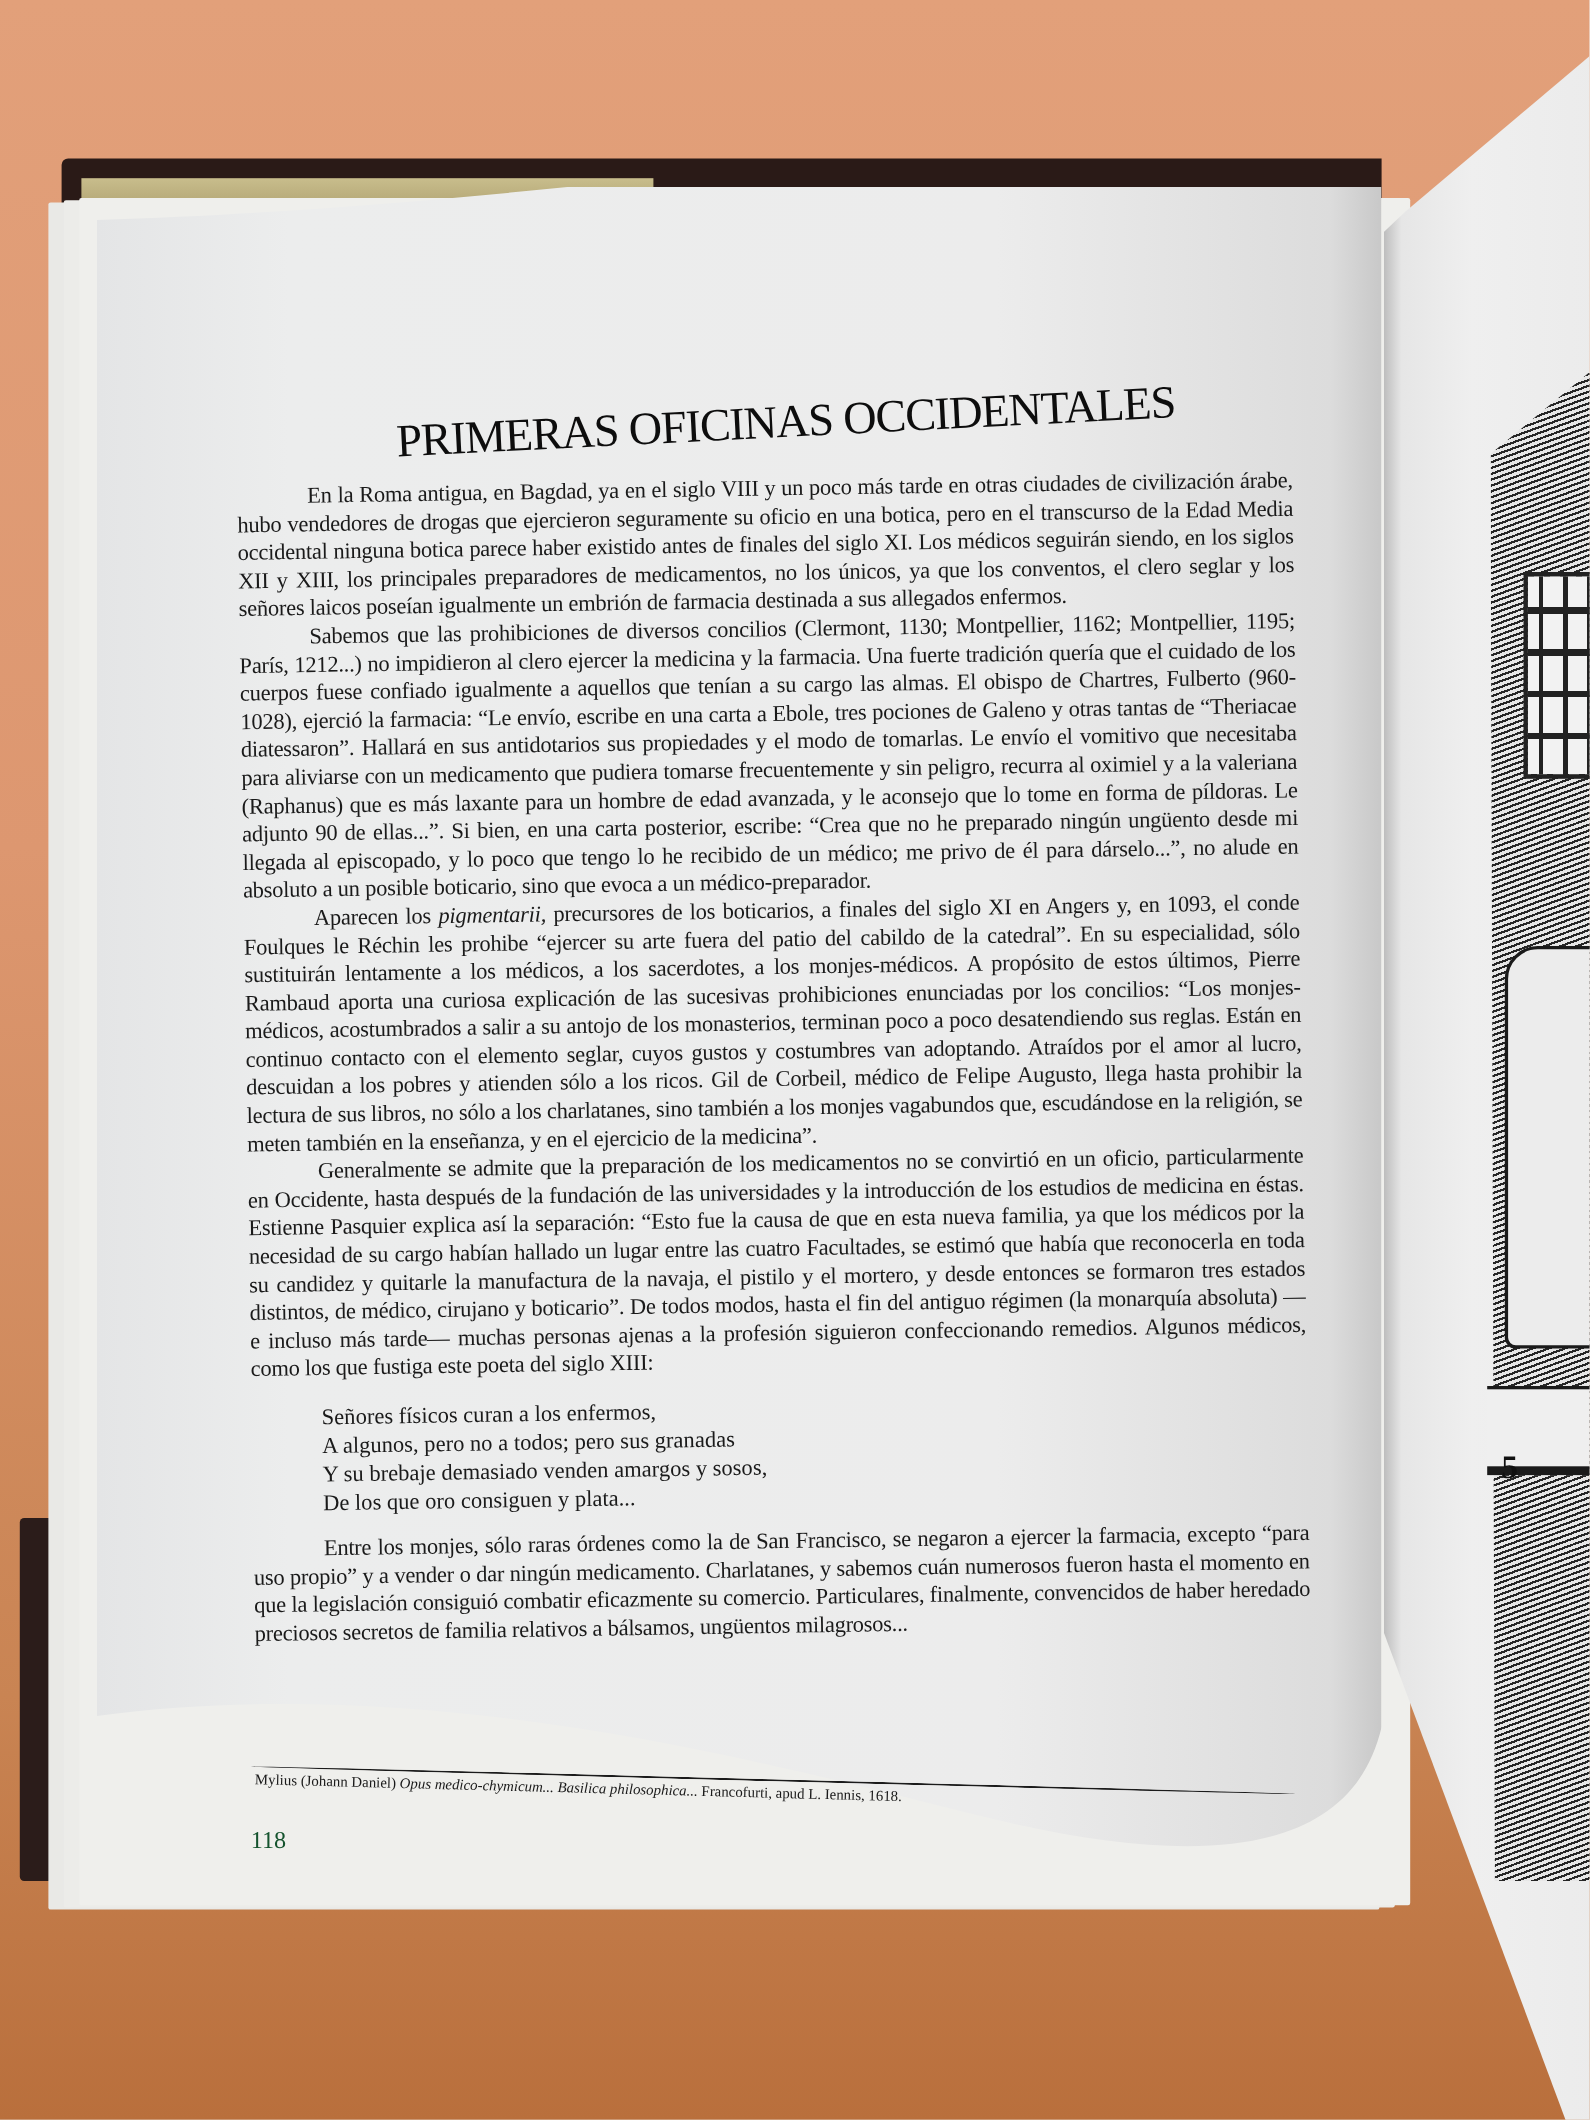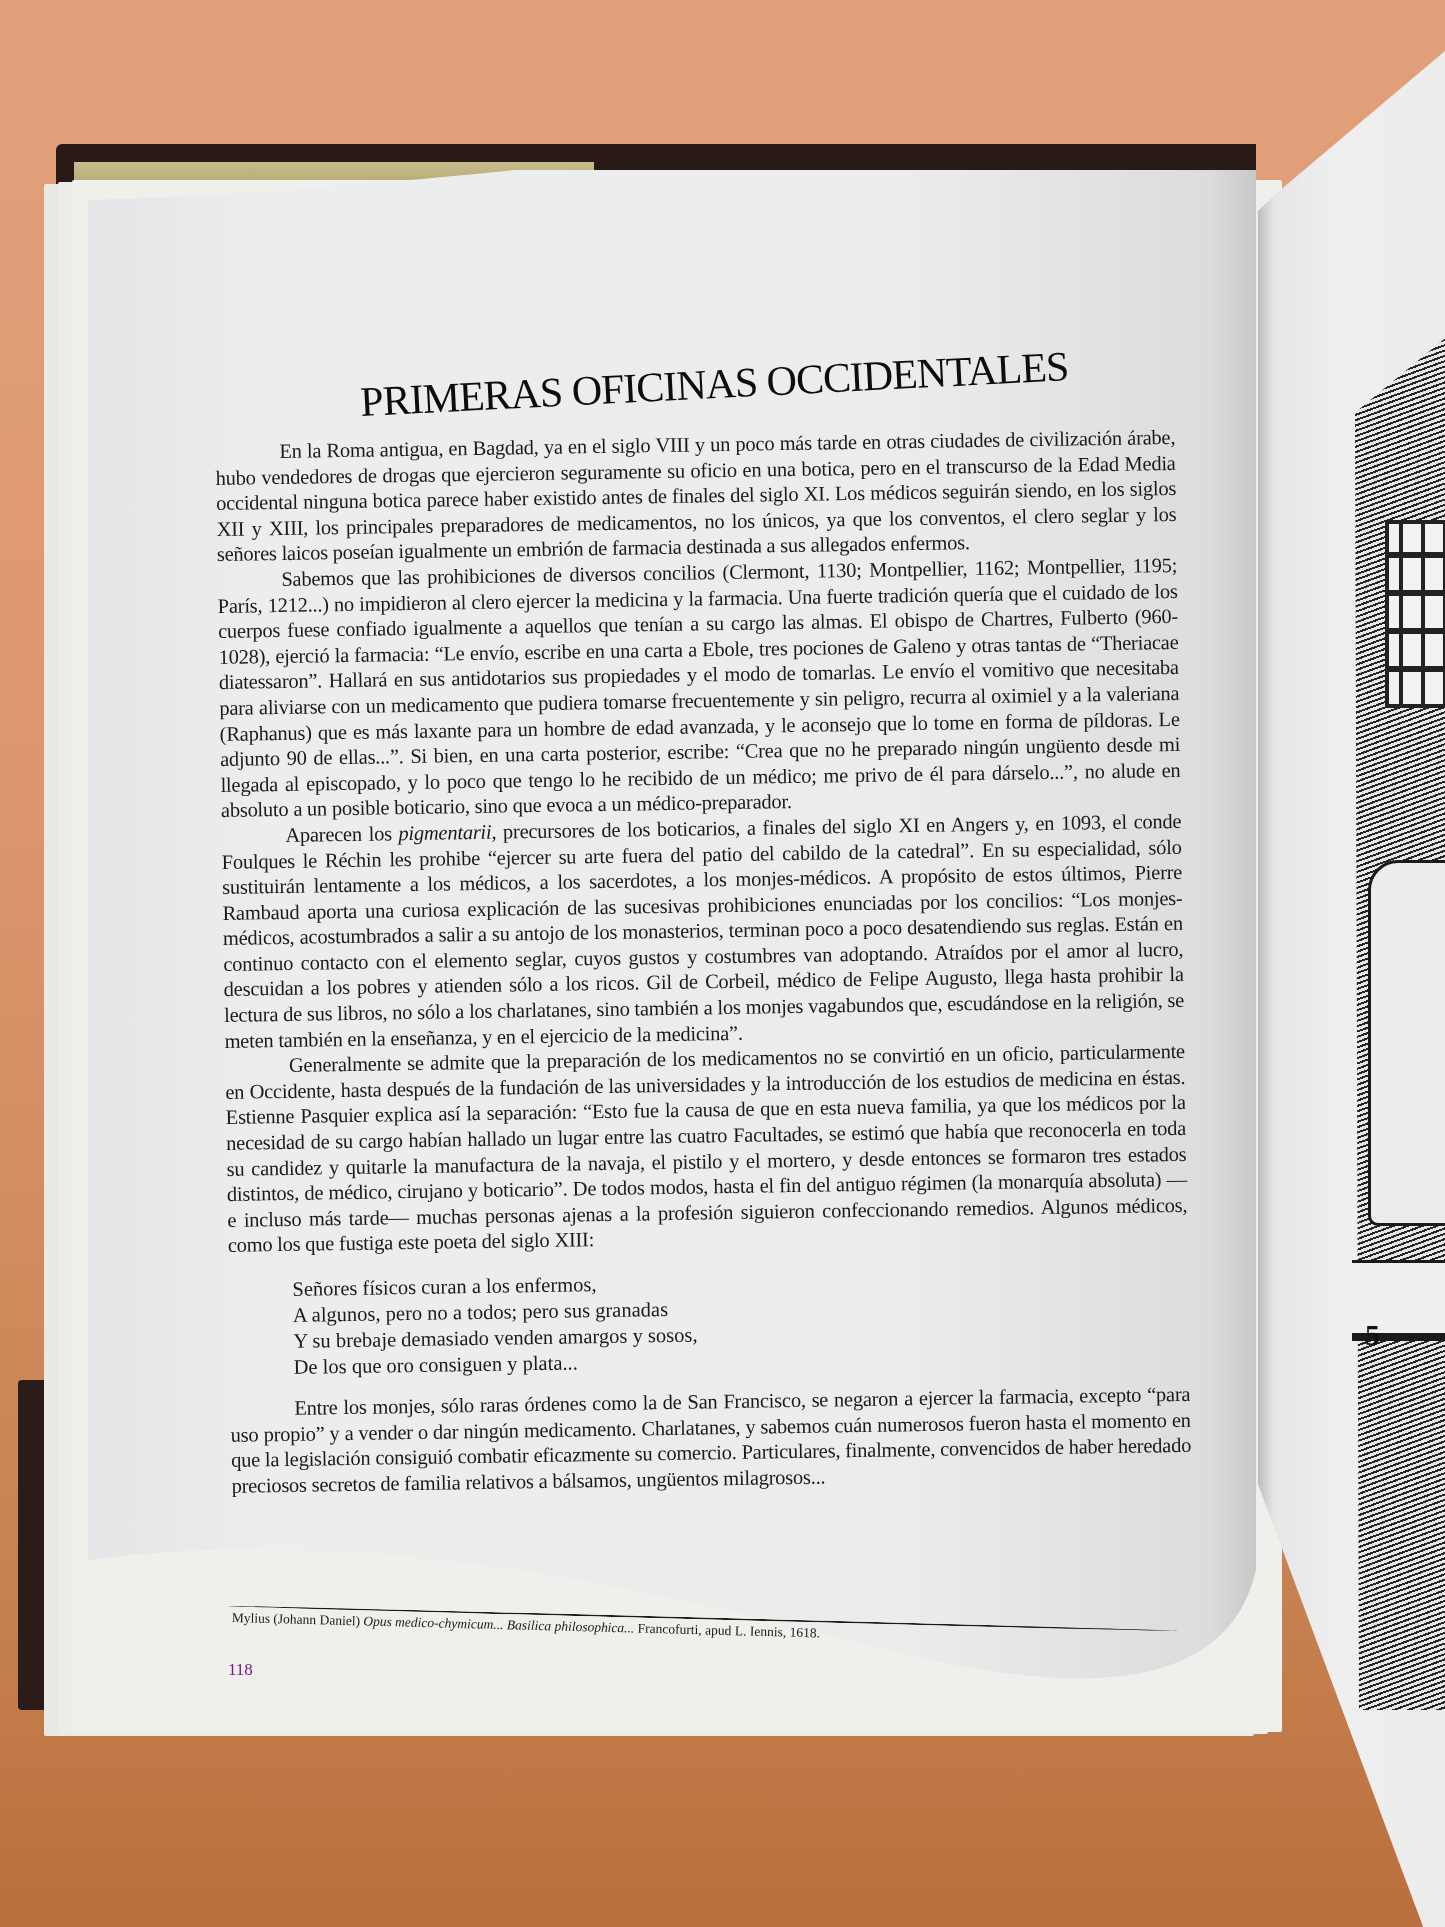--- a/index.html
+++ b/index.html
@@ -176,22 +176,22 @@
       color: #1a1a1a;
       transform: rotate(1.5deg);
       transform-origin: left top;
       white-space: nowrap;
     }
     .caption em { font-style: italic; }
     .page-number {
       position: absolute;
       left: 228px;
       top: 1660px;
-      font-size: 17px;
-      color: #701a75;
+      font-size: 22px;
+      color: #14532d;
     }
   </style>
 </head>
 <body>
 
 <div class="cover"></div>
 <div class="cover-gilt"></div>
 <div class="cover-left-strip"></div>
 <div class="page-stack"></div>
 <div class="page-stack s2"></div>

